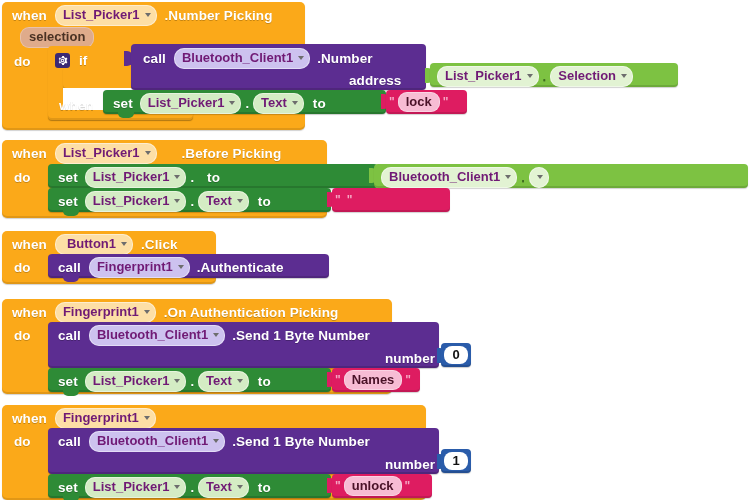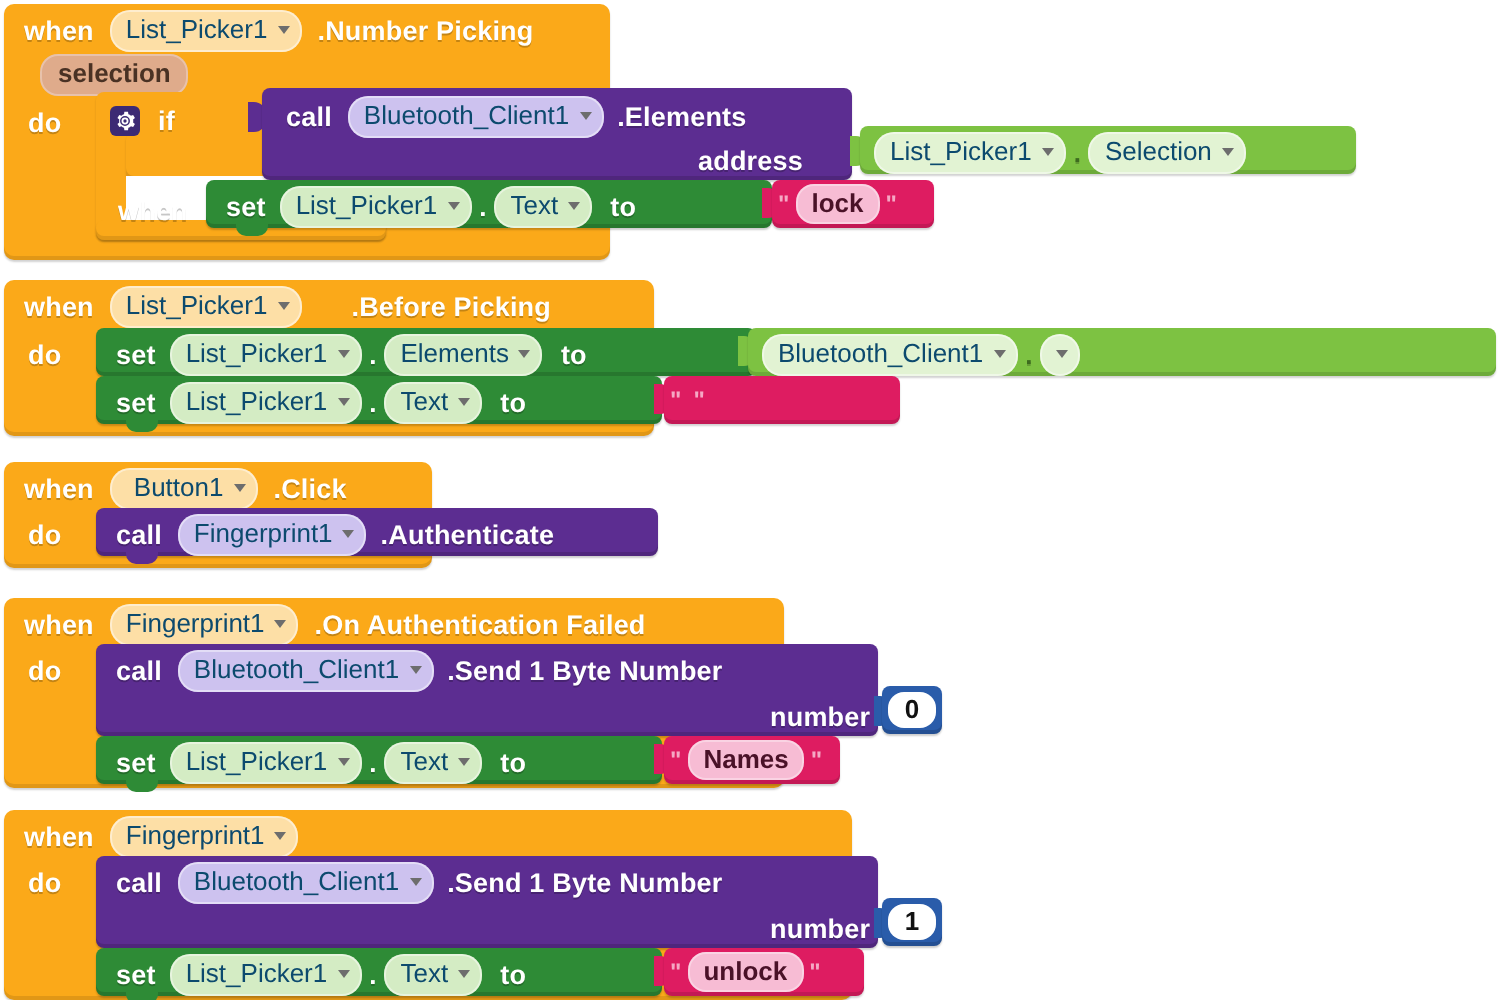--- a/index.html
+++ b/index.html
@@ -52,22 +52,22 @@
   }
 
   
   .fld {
     display: inline-flex;
     align-items: center;
     gap: 5px;
     border-radius: 10px;
     padding: 1px 6px 2px 8px;
     font-size: 13px;
-    font-weight: normal;
-    color: #0c4a6e;
+    font-weight: bold;
+    color: #701a75;
     line-height: 17px;
     height: 18px;
     box-shadow: inset 0 0 0 1px rgba(255,255,255,.45);
     text-align: center;
   }
   .fld .car {
     width: 0; height: 0;
     border-left: 3.5px solid transparent;
     border-right: 3.5px solid transparent;
     border-top: 4.5px solid #6d6d6d;
@@ -236,21 +236,21 @@
 
     <div class="plug" style="left:124px; top:51px; background:#5c2d91;"></div>
 
     <div class="call" style="left:131px; top:44px; width:295px; height:46px;"></div>
     <div class="row" style="left:143px; top:46px;">
       <span class="kw">call</span>
       <span class="fld fld-purple" style="margin-left:8px;">
         <span>Bluetooth_Client1</span>
         <span class="car"></span>
       </span>
-      <span class="kw" style="margin-left:7px;">.Elements</span>
+      <span class="kw" style="margin-left:7px;">.Number</span>
     </div>
     <div class="row" style="left:349px; top:68px;">
       <span class="kw">address</span>
     </div>
 
     <div class="plug" style="left:425px; top:68px; background:#7dc242;"></div>
     <div class="getb" style="left:430px; top:63px; width:248px; height:24px;"></div>
     <div class="row" style="left:437px; top:64px;">
       <span class="fld fld-lgreen">
         <span>List_Picker1</span>
@@ -308,24 +308,20 @@
     </div>
 
     <div class="setb" style="left:48px; top:164px; width:330px; height:24px;"></div>
     <div class="row" style="left:58px; top:165px;">
       <span class="kw">set</span>
       <span class="fld fld-green" style="margin-left:7px;">
         <span>List_Picker1</span>
         <span class="car"></span>
       </span>
       <span class="dot">.</span>
-      <span class="fld fld-green">
-        <span>Elements</span>
-        <span class="car"></span>
-      </span>
       <span class="kw" style="margin-left:9px;">to</span>
     </div>
     <div class="plug" style="left:369px; top:168px; background:#7dc242;"></div>
     <div class="getb" style="left:374px; top:164px; width:374px; height:24px;"></div>
     <div class="row" style="left:381px; top:165px;">
       <span class="fld fld-lgreen">
         <span>Bluetooth_Client1</span>
         <span class="car"></span>
       </span>
       <span class="dot" style="color:#3d6b1f;">.</span>
@@ -388,21 +384,21 @@
   <div class="grp">
 
     <div class="evt" style="left:2px; top:299px; width:390px; height:95px;"></div>
 
     <div class="row" style="left:12px; top:300px;">
       <span class="kw">when</span>
       <span class="fld fld-orange" style="margin-left:8px;">
         <span>Fingerprint1</span>
         <span class="car"></span>
       </span>
-      <span class="kw" style="margin-left:8px;">.On Authentication Failed</span>
+      <span class="kw" style="margin-left:8px;">.On Authentication Picking</span>
     </div>
 
     <div class="row" style="left:14px; top:323px;">
       <span class="kw">do</span>
     </div>
 
     <div class="call" style="left:48px; top:322px; width:391px; height:46px;"></div>
     <div class="row" style="left:58px; top:323px;">
       <span class="kw">call</span>
       <span class="fld fld-purple" style="margin-left:8px;">

